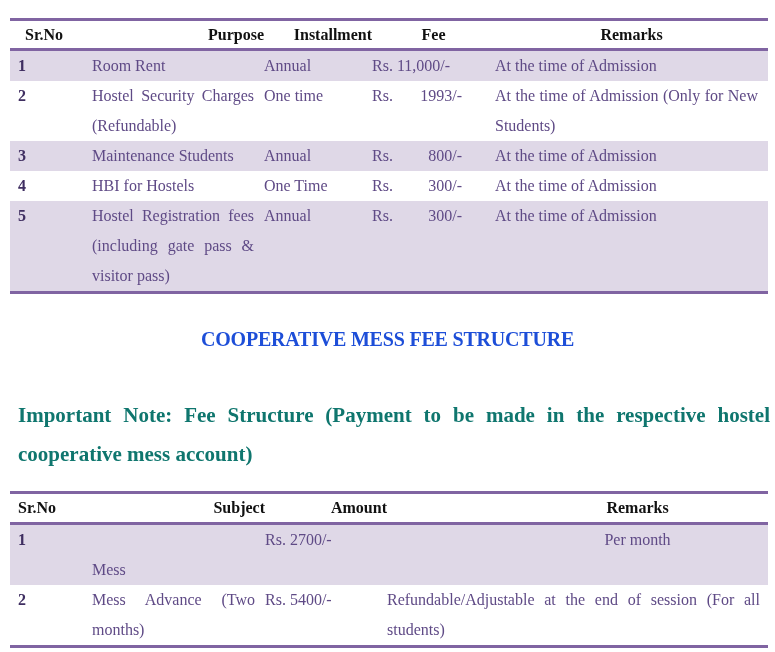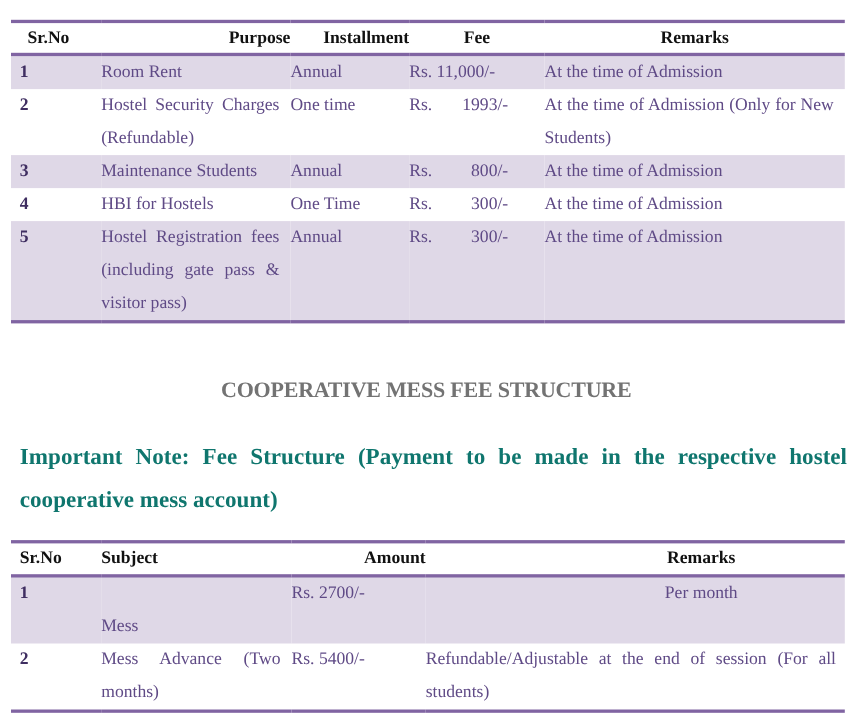--- a/index.html
+++ b/index.html
@@ -18,22 +18,22 @@
     #t1 { left: 10px; top: 18px; width: 758px; border-top: 3px solid #8064a2; border-bottom: 3px solid #8064a2; }
     #t1 thead tr { border-bottom: 3px solid #8064a2; }
     #t1 th { height: 27px; line-height: 27px; }
 
     #t2 { left: 10px; top: 491px; width: 758px; border-top: 3px solid #8064a2; border-bottom: 3px solid #8064a2; }
     #t2 thead tr { border-bottom: 3px solid #8064a2; }
     #t2 th { height: 28px; line-height: 28px; }
 
     .heading {
       position: absolute; left: 0; width: 775px; text-align: center;
-      font-family: "Liberation Serif", serif; font-weight: bold; color: #737373;
-      font-size: 20px; top: 344px; letter-spacing: -0.2px;
+      font-family: "Liberation Serif", serif; font-weight: bold; color: #1d4ed8;
+      font-size: 20px; top: 328px; letter-spacing: -0.2px;
     }
     .note {
       position: absolute; left: 18px; top: 396px; width: 752px;
       font-family: "Liberation Serif", serif; font-weight: bold; color: #0f766e;
       font-size: 21px; line-height: 39px; text-align: justify;
     }
     .fee { display: flex; justify-content: space-between; padding-right: 33px; }
   </style>
 </head>
 <body>
@@ -128,21 +128,21 @@
 <table id="t2">
   <colgroup>
     <col style="width:82px">
       <col style="width:173px">
       <col style="width:122px">
       <col style="width:381px">
   </colgroup>
   <thead>
     <tr>
       <th style="text-align:left;padding-left:8px">Sr.No</th>
-      <th style="text-align:left">Subject</th>
+      <th style="text-align:right">Subject</th>
       <th style="text-align:right">Amount</th>
       <th style="text-align:center;padding-left:120px">Remarks</th>
     </tr>
   </thead>
   <tbody>
     <tr class="shade">
       <td class="num">1</td>
       <td style="padding-top:30px;height:30px">Mess</td>
       <td>Rs. 2700/-</td>
       <td style="text-align:center;padding-left:120px">Per month</td>

